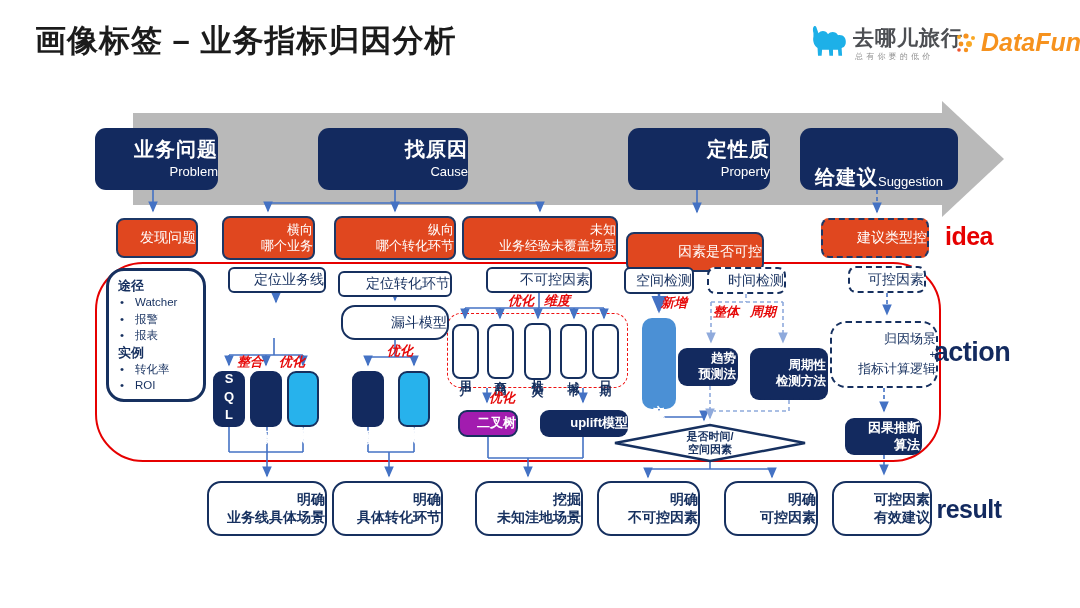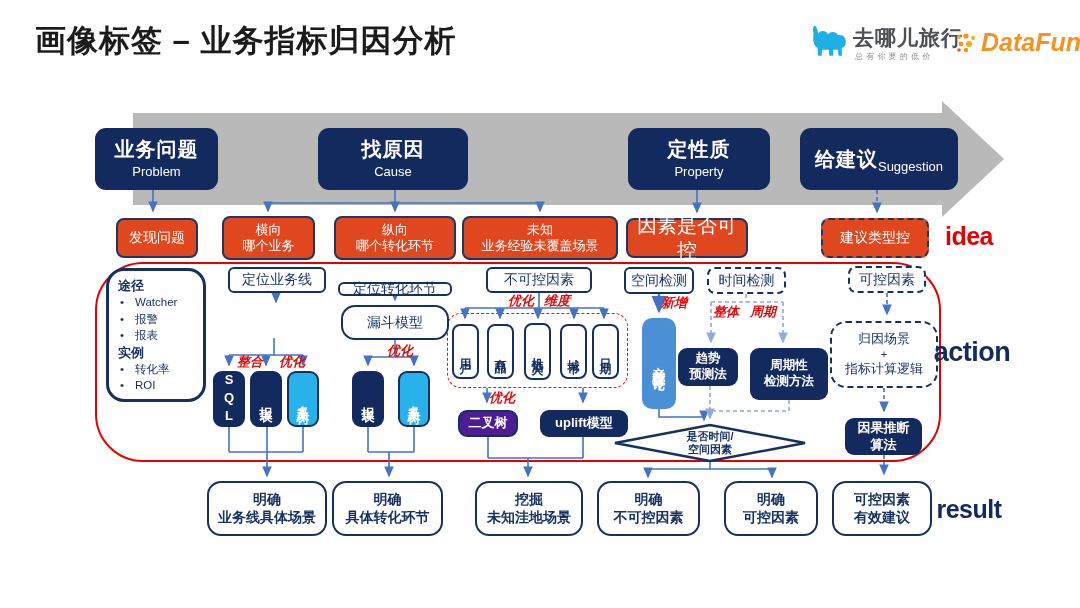--- a/index.html
+++ b/index.html
@@ -1,19 +1,19 @@
 <!DOCTYPE html>
 <html><head>
 <meta charset="utf-8">
 <style>
   html,body{margin:0;padding:0;background:#fff}
   .canvas{position:relative;width:1080px;height:608px;background:#fff;overflow:hidden;
           font-family:"Liberation Sans","DejaVu Sans",sans-serif;}
   .abs{position:absolute}
-  .bx{position:absolute;display:flex;flex-direction:column;align-items:center;justify-content:center;
+  .bx{position:absolute;display:flex;flex-direction:column;align-items:flex-end;justify-content:center;
       text-align:center;box-sizing:border-box;z-index:3;line-height:1.25}
   .navyF{background:#132a5f;color:#fff;border-radius:11px}
   .vermF{background:#e0471f;color:#fff;border:2px solid #1c3766;border-radius:8px;font-size:13px}
   .whiteB{background:#fff;border:2px solid #16305f;color:#16305f;border-radius:6px;font-size:14px}
   .dashB{border-style:dashed}
   .r14{border-radius:14px}
   .vleaf{writing-mode:vertical-rl;text-orientation:upright;letter-spacing:3px;font-weight:700;
          font-size:13px;border-radius:9px;line-height:1}
   .navyleaf{background:#132a5f;color:#fff;border:2px solid #132a5f}
   .cyanleaf{background:#27b2ec;color:#fff;border:2px solid #16305f}
@@ -171,21 +171,21 @@
     <span>哪个业务</span>
   </div>
   <div class="bx vermF" style="left:334px;top:216px;width:122px;height:44px">
     <span>纵向</span>
     <span>哪个转化环节</span>
   </div>
   <div class="bx vermF" style="left:462px;top:216px;width:156px;height:44px">
     <span>未知</span>
     <span>业务经验未覆盖场景</span>
   </div>
-  <div class="bx vermF" style="left:626px;top:218px;width:122px;height:40px;font-size:20px">
+  <div class="bx vermF" style="left:626px;top:232px;width:138px;height:40px;font-size:14px">
     <span>因素是否可控</span>
   </div>
   <div class="bx vermF dashB" style="left:821px;top:218px;width:108px;height:40px;font-size:14px">
     <span>建议类型控</span>
   </div>
   <div class="slabel" style="left:969px;top:236px;color:#e60000;font-size:25px">idea</div>
 
   <div class="panel">
     <div class="hd">途径</div>
     <div class="it">Watcher</div>
@@ -204,21 +204,21 @@
   <div class="bx vleaf navyleaf" style="left:213px;top:371px;width:32px;height:56px">
     <span>SQL</span>
   </div>
   <div class="bx vleaf navyleaf" style="left:250px;top:371px;width:32px;height:56px">
     <span>报表</span>
   </div>
   <div class="bx vleaf cyanleaf" style="left:287px;top:371px;width:32px;height:56px">
     <span>多叉树</span>
   </div>
 
-  <div class="bx whiteB" style="left:338px;top:282px;width:114px;height:14px">
+  <div class="bx whiteB" style="left:338px;top:271px;width:114px;height:26px">
     <span>定位转化环节</span>
   </div>
   <div class="bx whiteB r14" style="left:341px;top:305px;width:108px;height:35px">
     <span>漏斗模型</span>
   </div>
   <div class="rtag" style="left:400px;top:351px">优化</div>
   <div class="bx vleaf navyleaf" style="left:352px;top:371px;width:32px;height:56px">
     <span>报表</span>
   </div>
   <div class="bx vleaf cyanleaf" style="left:398px;top:371px;width:32px;height:56px">
@@ -239,21 +239,21 @@
   <div class="bx vleaf dim" style="left:524px;top:323px;width:27px;height:57px">
     <span>机酒火</span>
   </div>
   <div class="bx vleaf dim" style="left:560px;top:324px;width:27px;height:55px">
     <span>城市</span>
   </div>
   <div class="bx vleaf dim" style="left:592px;top:324px;width:27px;height:55px">
     <span>日期</span>
   </div>
   <div class="rtag" style="left:502px;top:398px">优化</div>
-  <div class="bx" style="left:458px;top:410px;width:60px;height:27px;background:#4c1d95;color:#fff;border:2px solid #16305f;border-radius:9px;font-size:13px;font-weight:700">
+  <div class="bx" style="left:458px;top:410px;width:60px;height:27px;background:#a21caf;color:#fff;border:2px solid #16305f;border-radius:9px;font-size:13px;font-weight:700">
     <span>二叉树</span>
   </div>
   <div class="bx" style="left:540px;top:410px;width:88px;height:27px;background:#132a5f;color:#fff;border-radius:9px;font-size:13px;font-weight:700">
     <span>uplift模型</span>
   </div>
 
   <div class="bx whiteB" style="left:624px;top:267px;width:70px;height:27px">
     <span>空间检测</span>
   </div>
   <div class="rtag" style="left:674px;top:303px">新增</div>

